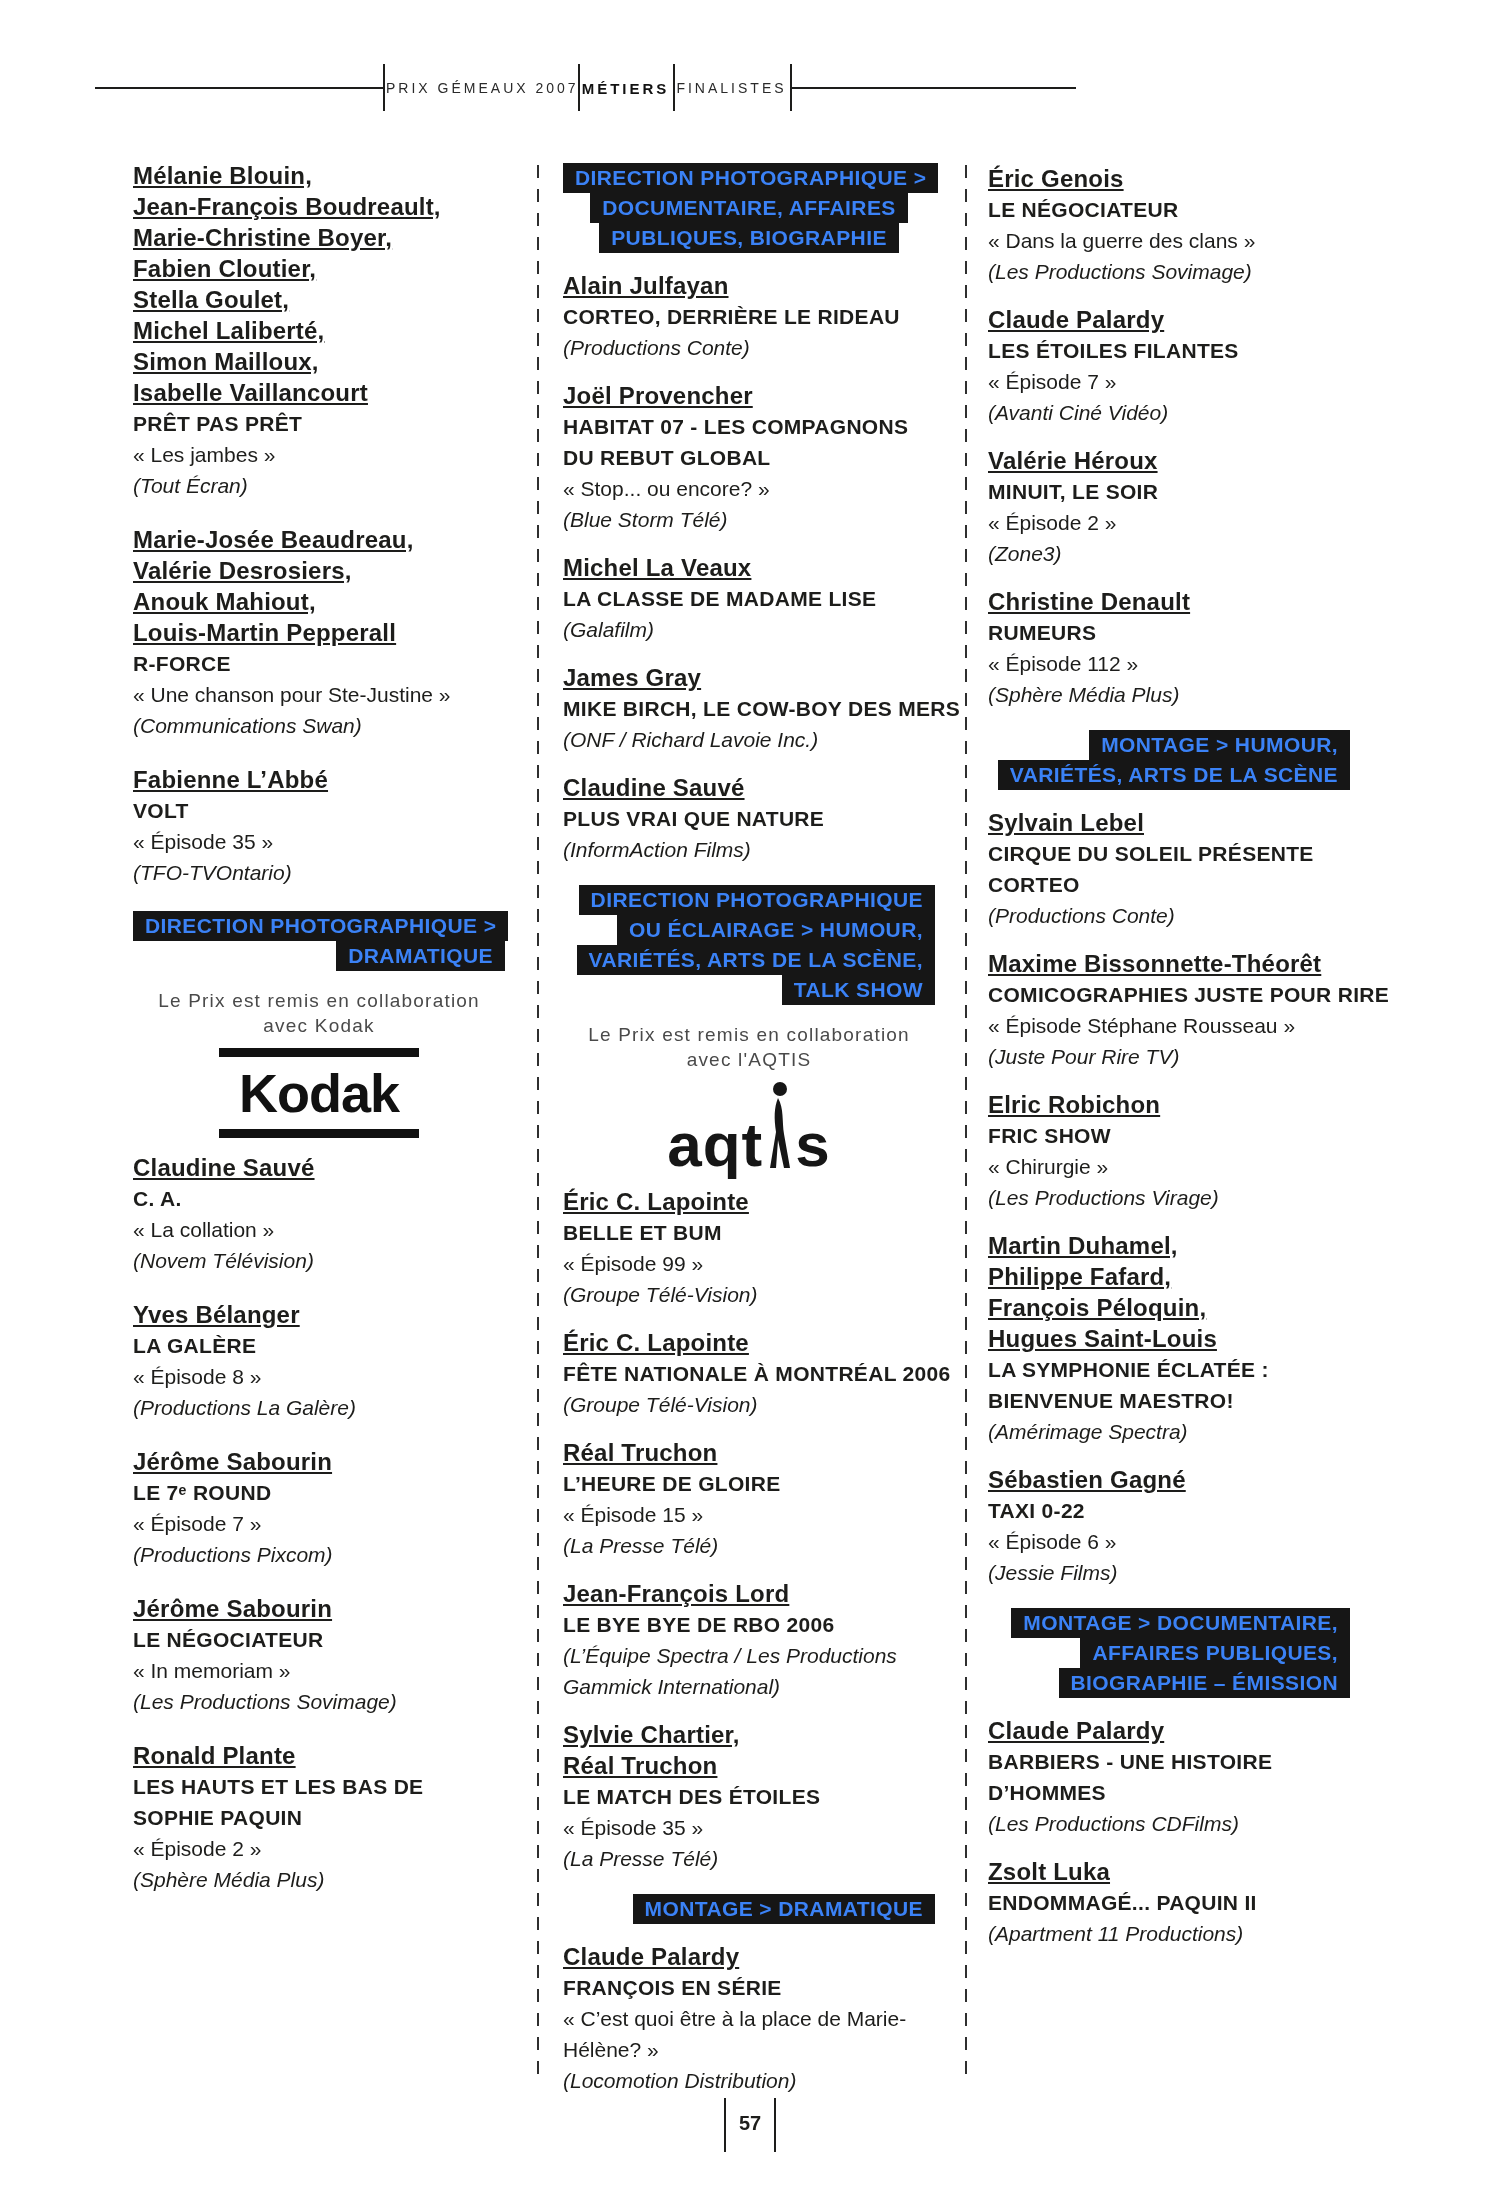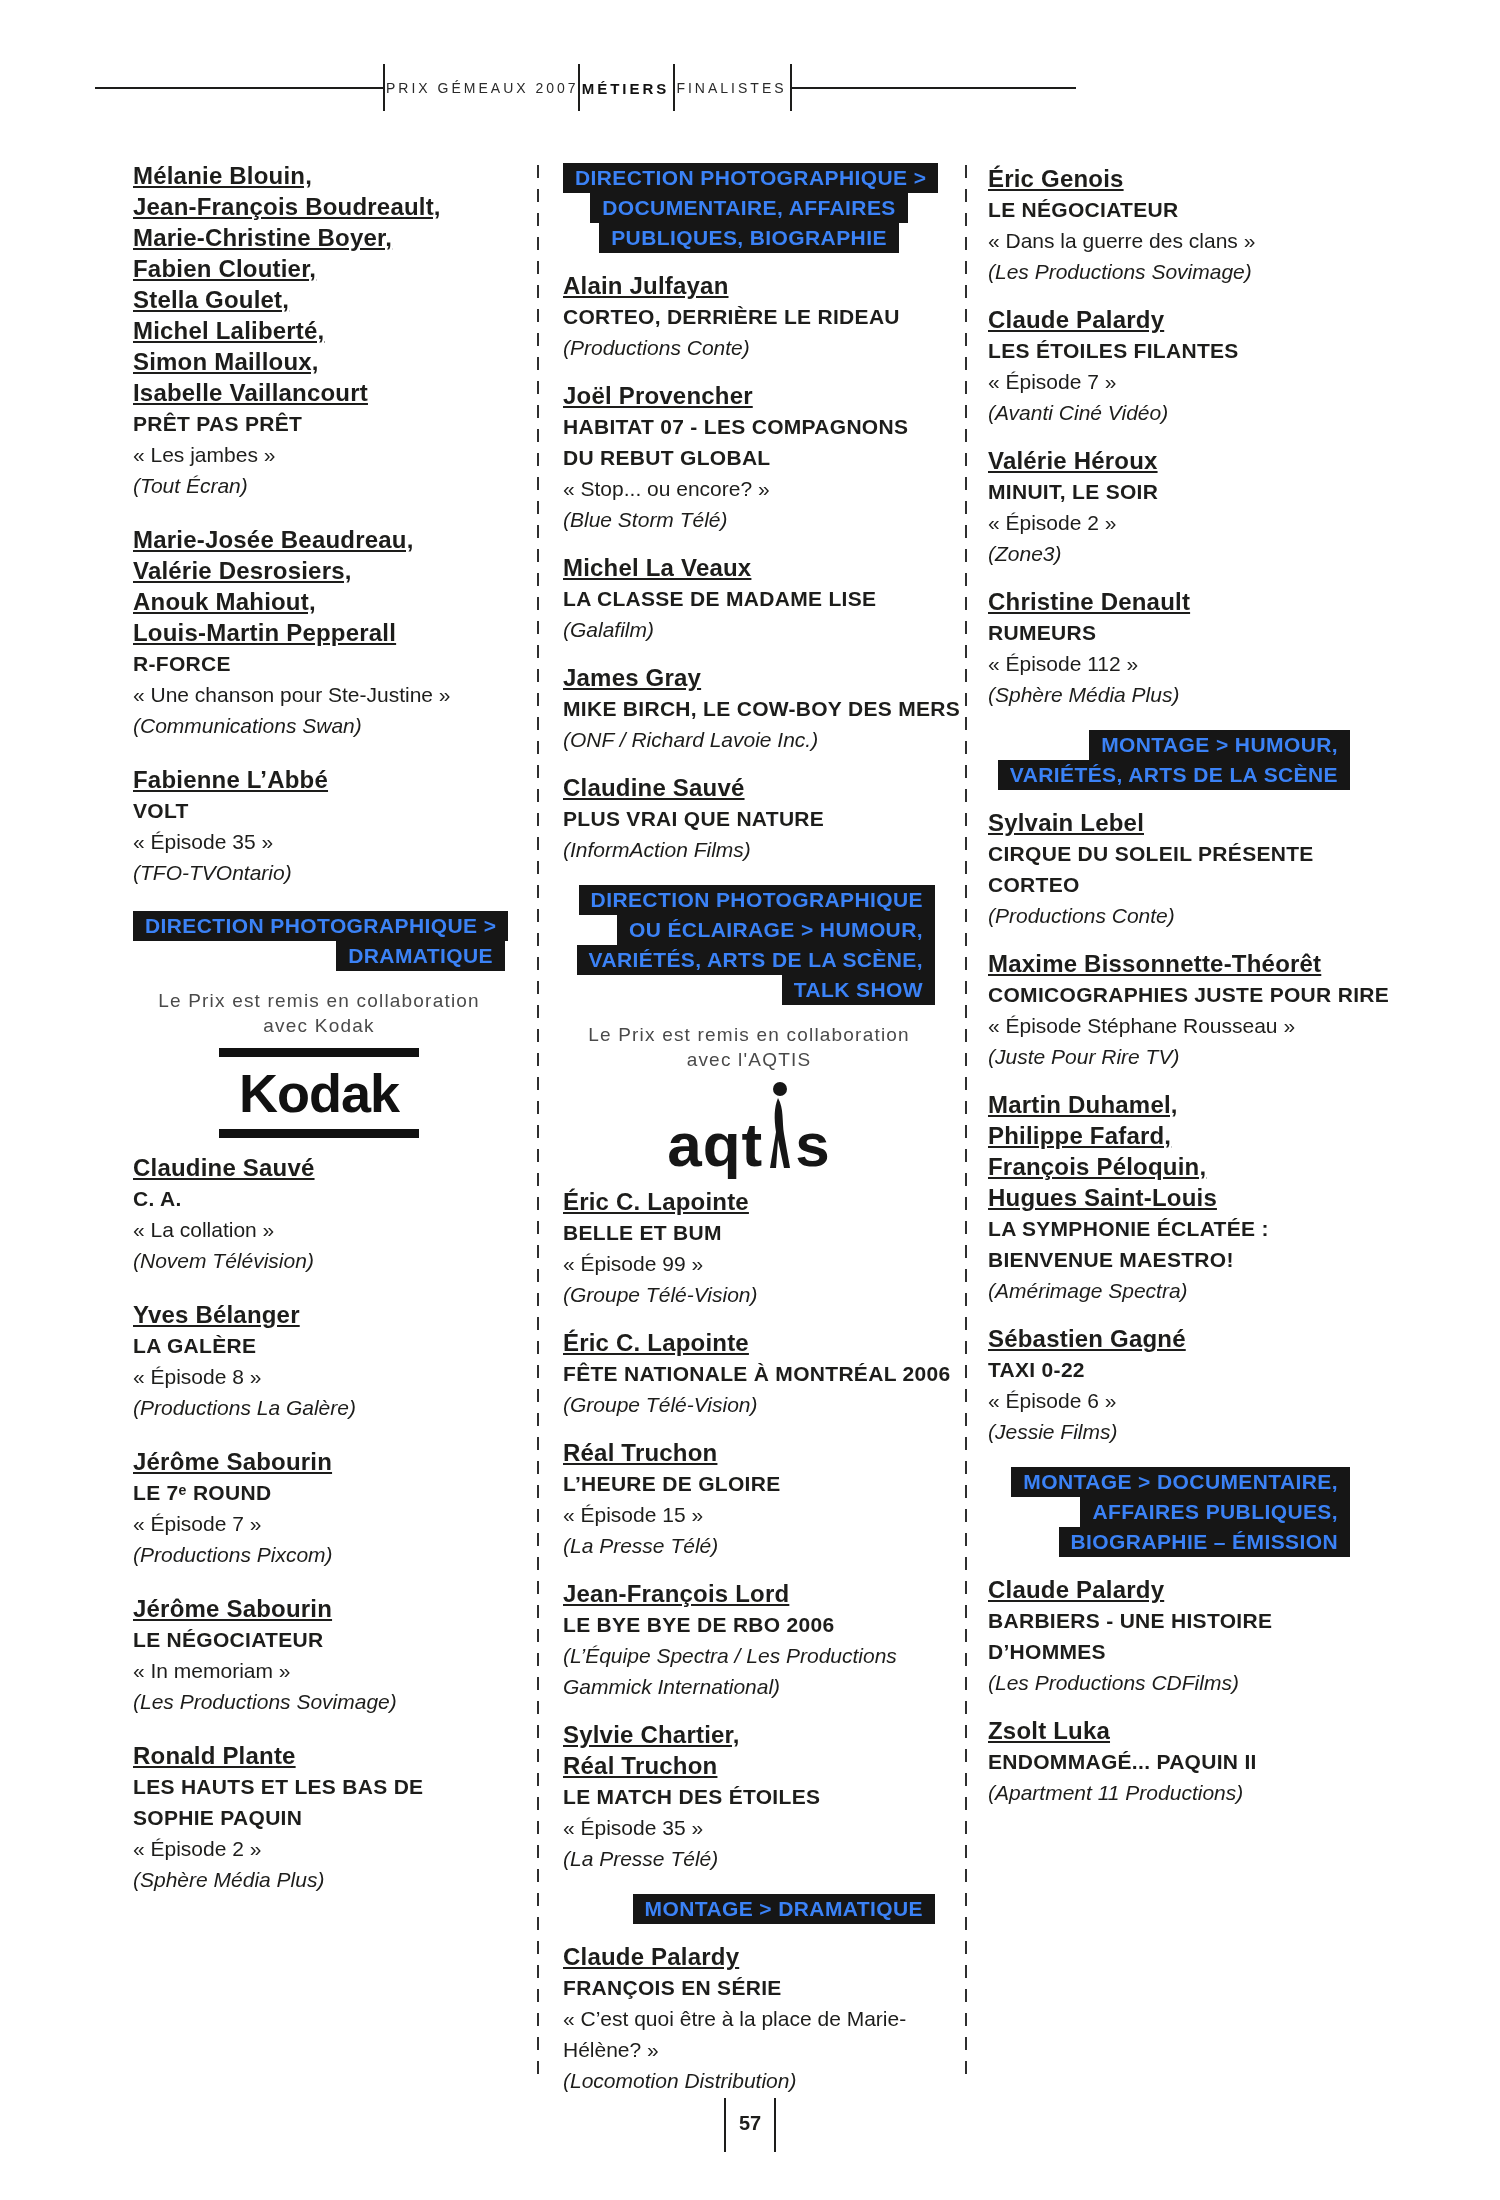--- a/index.html
+++ b/index.html
@@ -284,20 +284,26 @@
         <div class="line title">CORTEO</div>
         <div class="line producer">(Productions Conte)</div>
       </div>
       <div class="entry">
         <div class="line name">Maxime Bissonnette-Théorêt</div>
         <div class="line title">COMICOGRAPHIES JUSTE POUR RIRE</div>
         <div class="line quote">« Épisode Stéphane Rousseau »</div>
         <div class="line producer">(Juste Pour Rire TV)</div>
       </div>
       <div class="entry">
+        <div class="line name">Elric Robichon</div>
+        <div class="line title">FRIC SHOW</div>
+        <div class="line quote">« Chirurgie »</div>
+        <div class="line producer">(Les Productions Virage)</div>
+      </div>
+      <div class="entry">
         <div class="line name">Martin Duhamel,</div>
         <div class="line name">Philippe Fafard,</div>
         <div class="line name">François Péloquin,</div>
         <div class="line name">Hugues Saint-Louis</div>
         <div class="line title">LA SYMPHONIE ÉCLATÉE :</div>
         <div class="line title">BIENVENUE MAESTRO!</div>
         <div class="line producer">(Amérimage Spectra)</div>
       </div>
       <div class="entry">
         <div class="line name">Sébastien Gagné</div>

